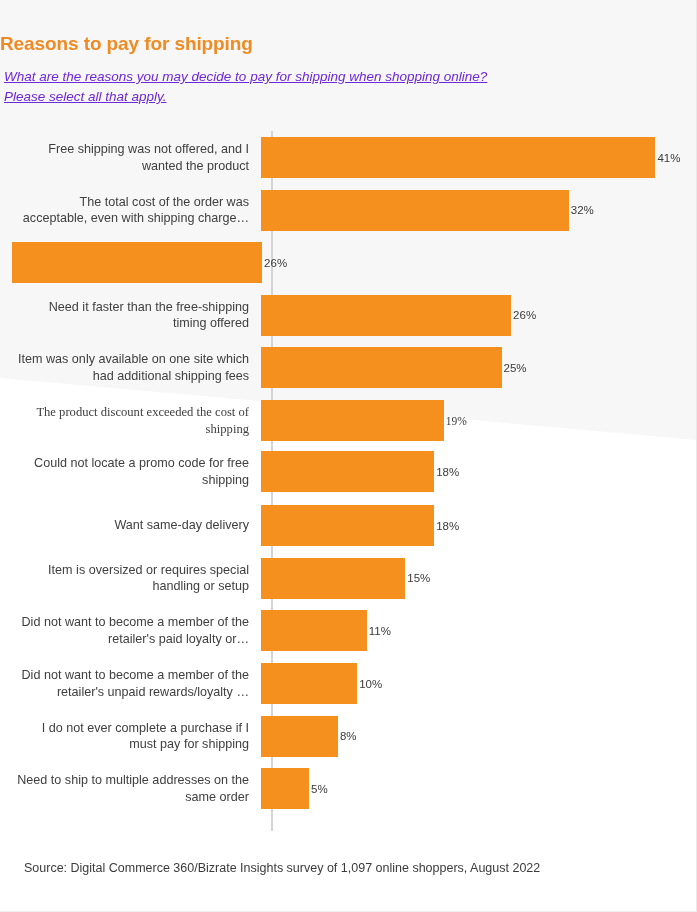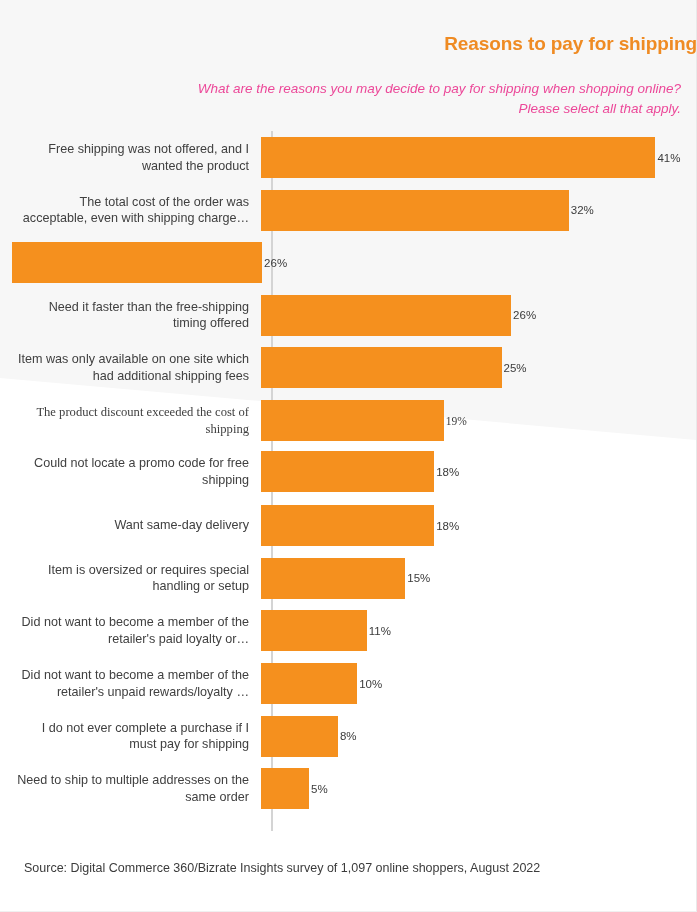--- a/index.html
+++ b/index.html
@@ -31,37 +31,38 @@
     height: 912px;
     background: #f7f7f7;
     clip-path: polygon(0 0, 697px 0, 697px 440px, 0 378px);
     z-index: 0;
   }
   .header {
     position: absolute;
     left: 0; top: 0;
     width: 697px;
     z-index: 2;
-    text-align: right;
+    text-align: left;
   }
   .chart-title {
     margin: 0;
     padding-top: 33px;
     font-size: 19px;
     font-weight: bold;
     color: #ef8b23;
     letter-spacing: -0.1px;
   }
   .chart-subtitle {
-    margin: 16px;
+    margin: 4px;
     padding-top: 8px;
     font-size: 13.5px;
     font-style: italic;
-    color: #ec4899;
+    color: #6d28d9;
     line-height: 20px;
+    text-decoration: underline;
   }
   .plot {
     position: absolute;
     left: 0;
     top: 131px;
     width: 697px;
     height: 700px;
     z-index: 2;
     margin-left: 12px;
   }

